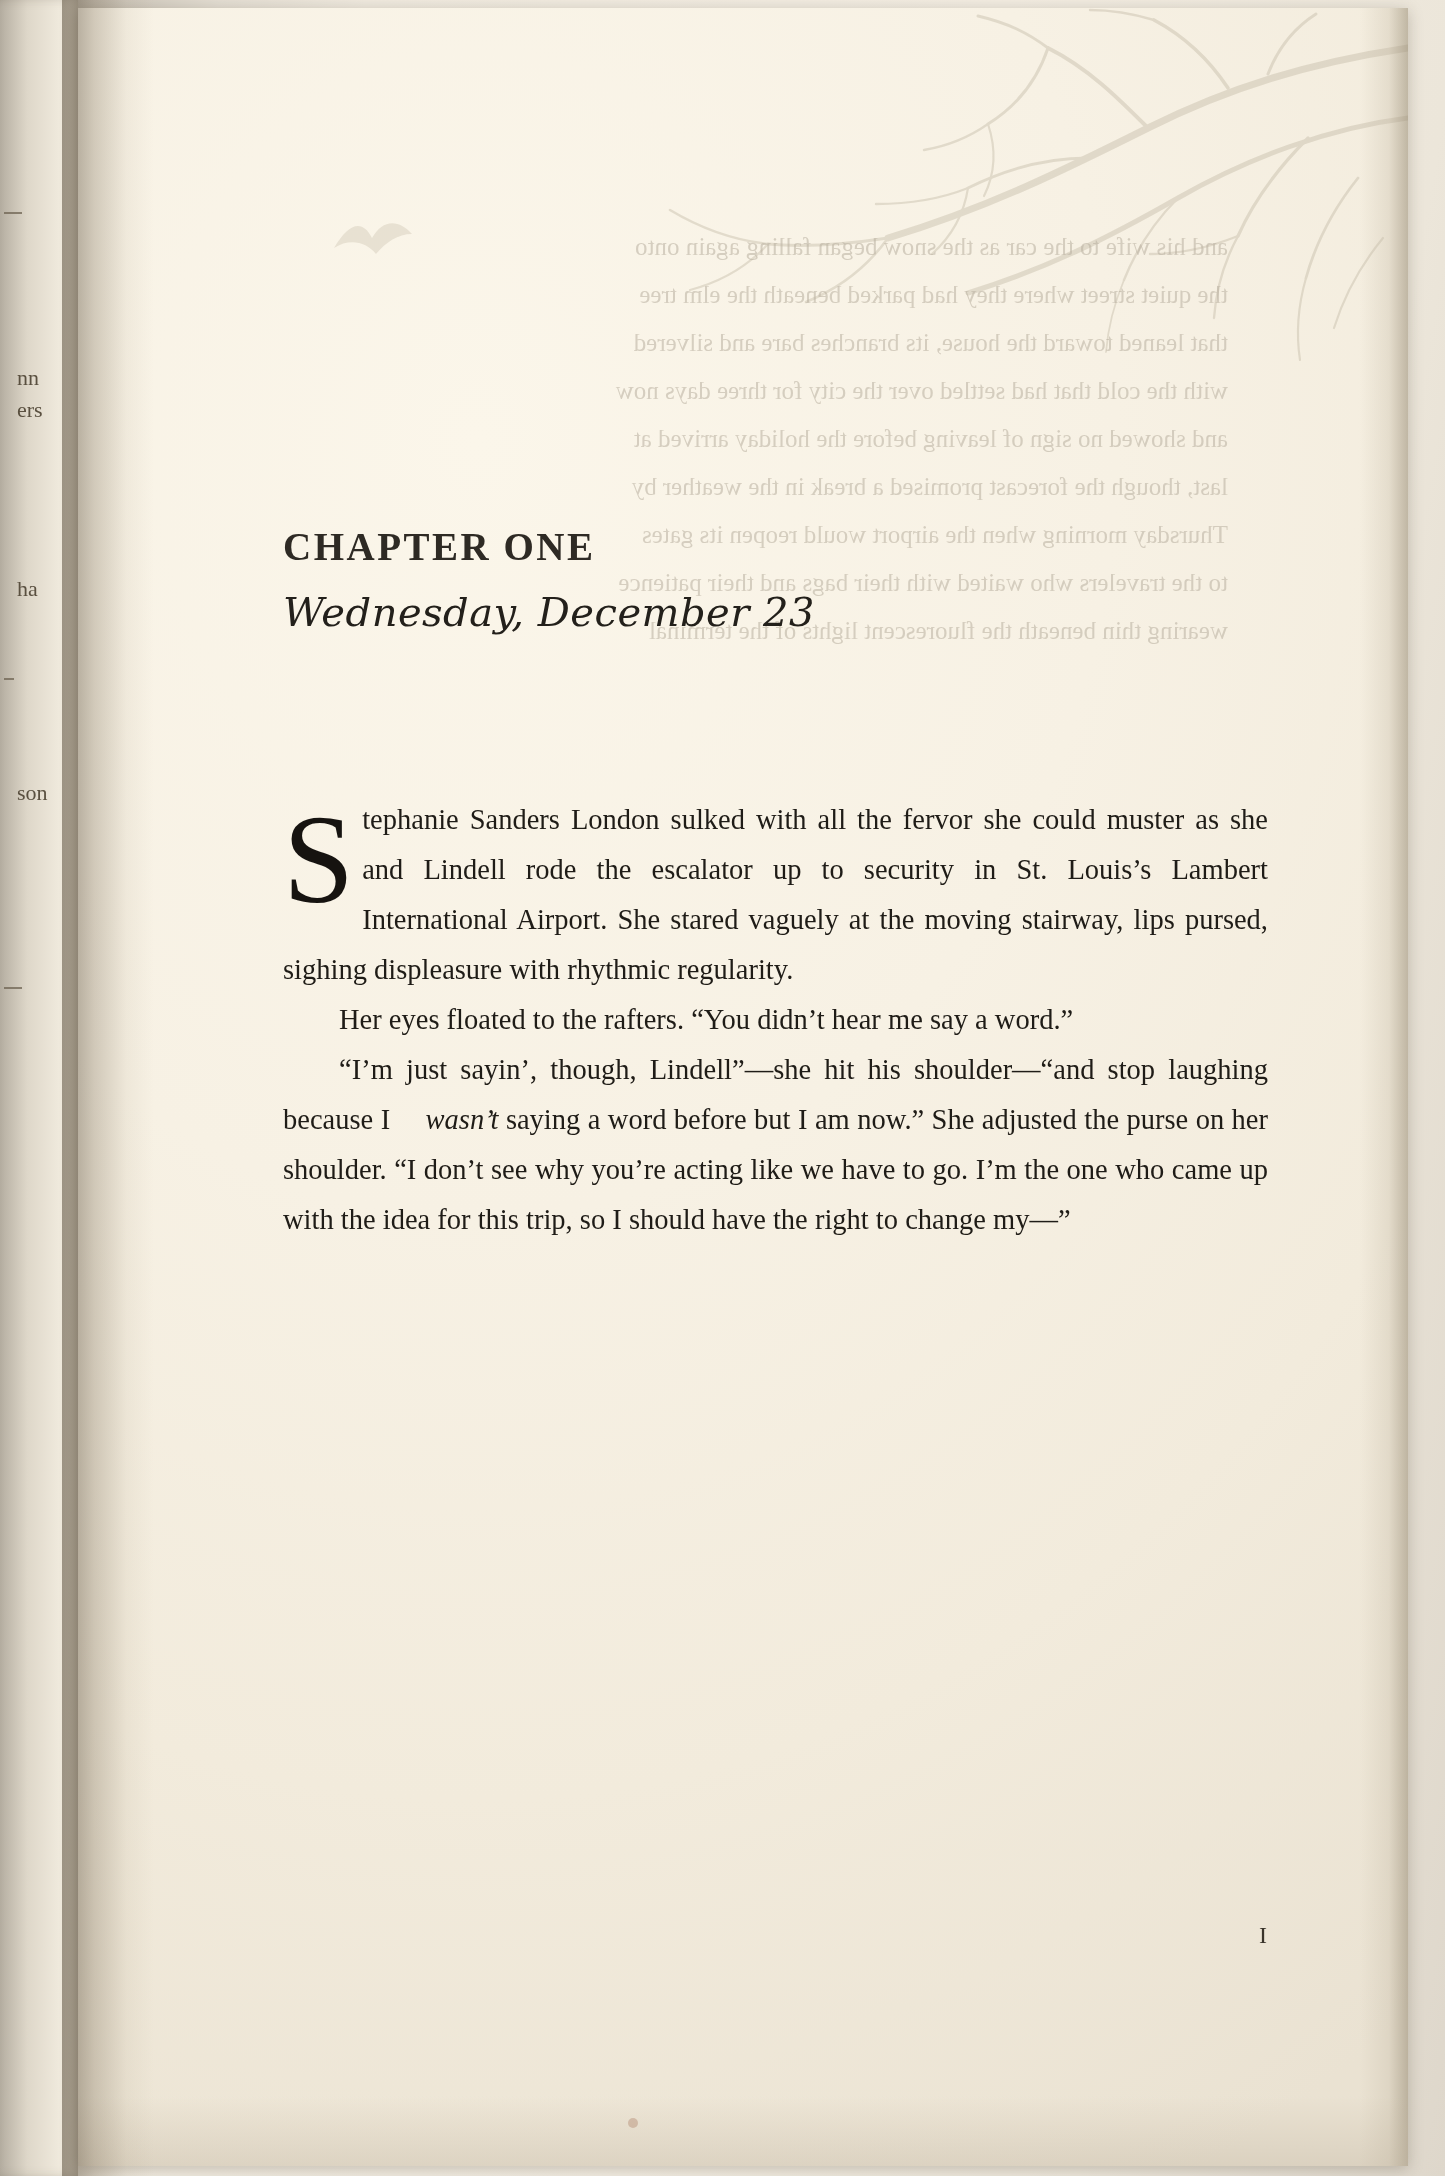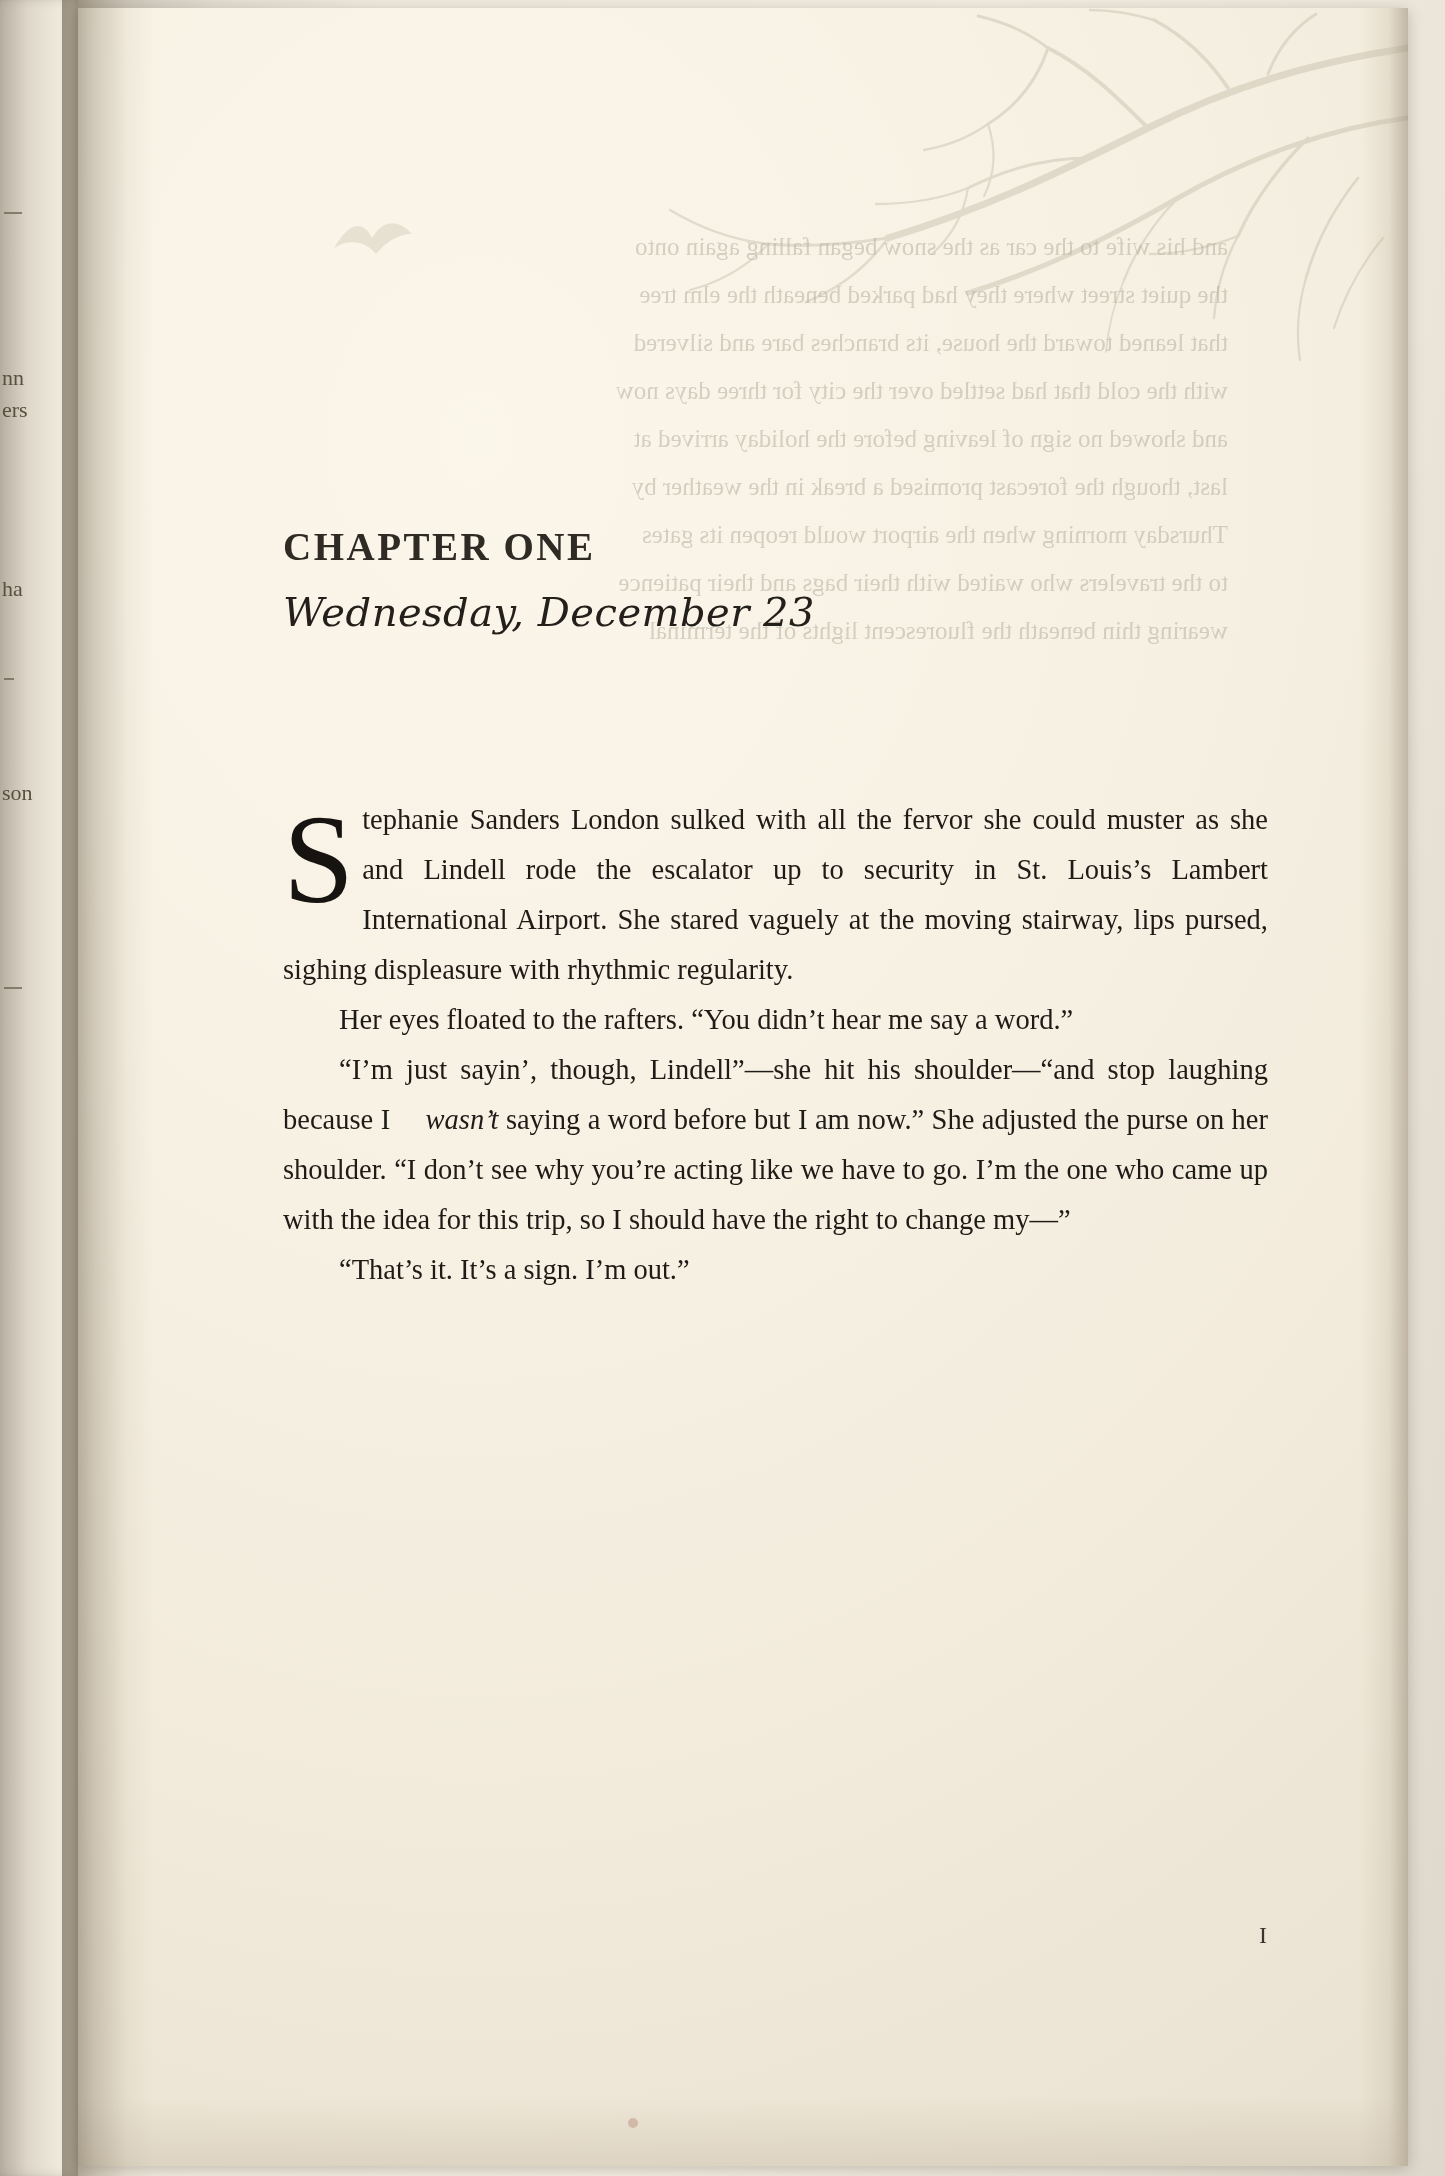--- a/index.html
+++ b/index.html
@@ -40,21 +40,21 @@
   }
   .left-leaf-text {
     position: absolute;
     left: 0;
     width: 62px;
     color: #5a5040;
     font-size: 22px;
     line-height: 26px;
     font-family: "Liberation Serif", serif;
     text-align: left;
-    padding-left: 2px;
+    padding-left: 17px;
   }
   .lt1 { top: 365px; }
   .lt2 { top: 545px; }
   .lt3 { top: 778px; }
   .dash-mark {
     position: absolute;
     left: 4px;
     width: 18px;
     height: 2px;
     background: #6d6352;
@@ -249,21 +249,20 @@
     </div>
 
     <div class="textblock">
       <h1 class="chapter-label">CHAPTER ONE</h1>
       <div class="chapter-date">Wednesday, December 23</div>
 
       <div class="body">
         <p class="first"><span class="dropcap">S</span><span>tephanie Sanders London sulked with all the fervor she could muster as she and Lindell rode the escalator up to security in St. Louis’s Lambert International Airport. She stared vaguely at the moving stairway, lips pursed, sighing displeasure with rhythmic regularity.</span></p>
         <p>Her eyes floated to the rafters. “You didn’t hear me say a word.”</p>
         <p>“I’m just sayin’, though, Lindell”—she hit his shoulder—“and stop laughing because I <em>wasn’t</em> saying a word before but I am now.” She adjusted the purse on her shoulder. “I don’t see why you’re acting like we have to go. I’m the one who came up with the idea for this trip, so I should have the right to change my—”</p>
-        <p>“That’s it. It’s a sign. I’m out.”</p>
       </div>
 
       <div class="folio">I</div>
     </div>
 
     <div class="sheet-edge-right"></div>
     <div class="sheet-edge-bottom"></div>
     <div class="speckle" style="left:550px; top:2110px;"></div>
   </div>
 

